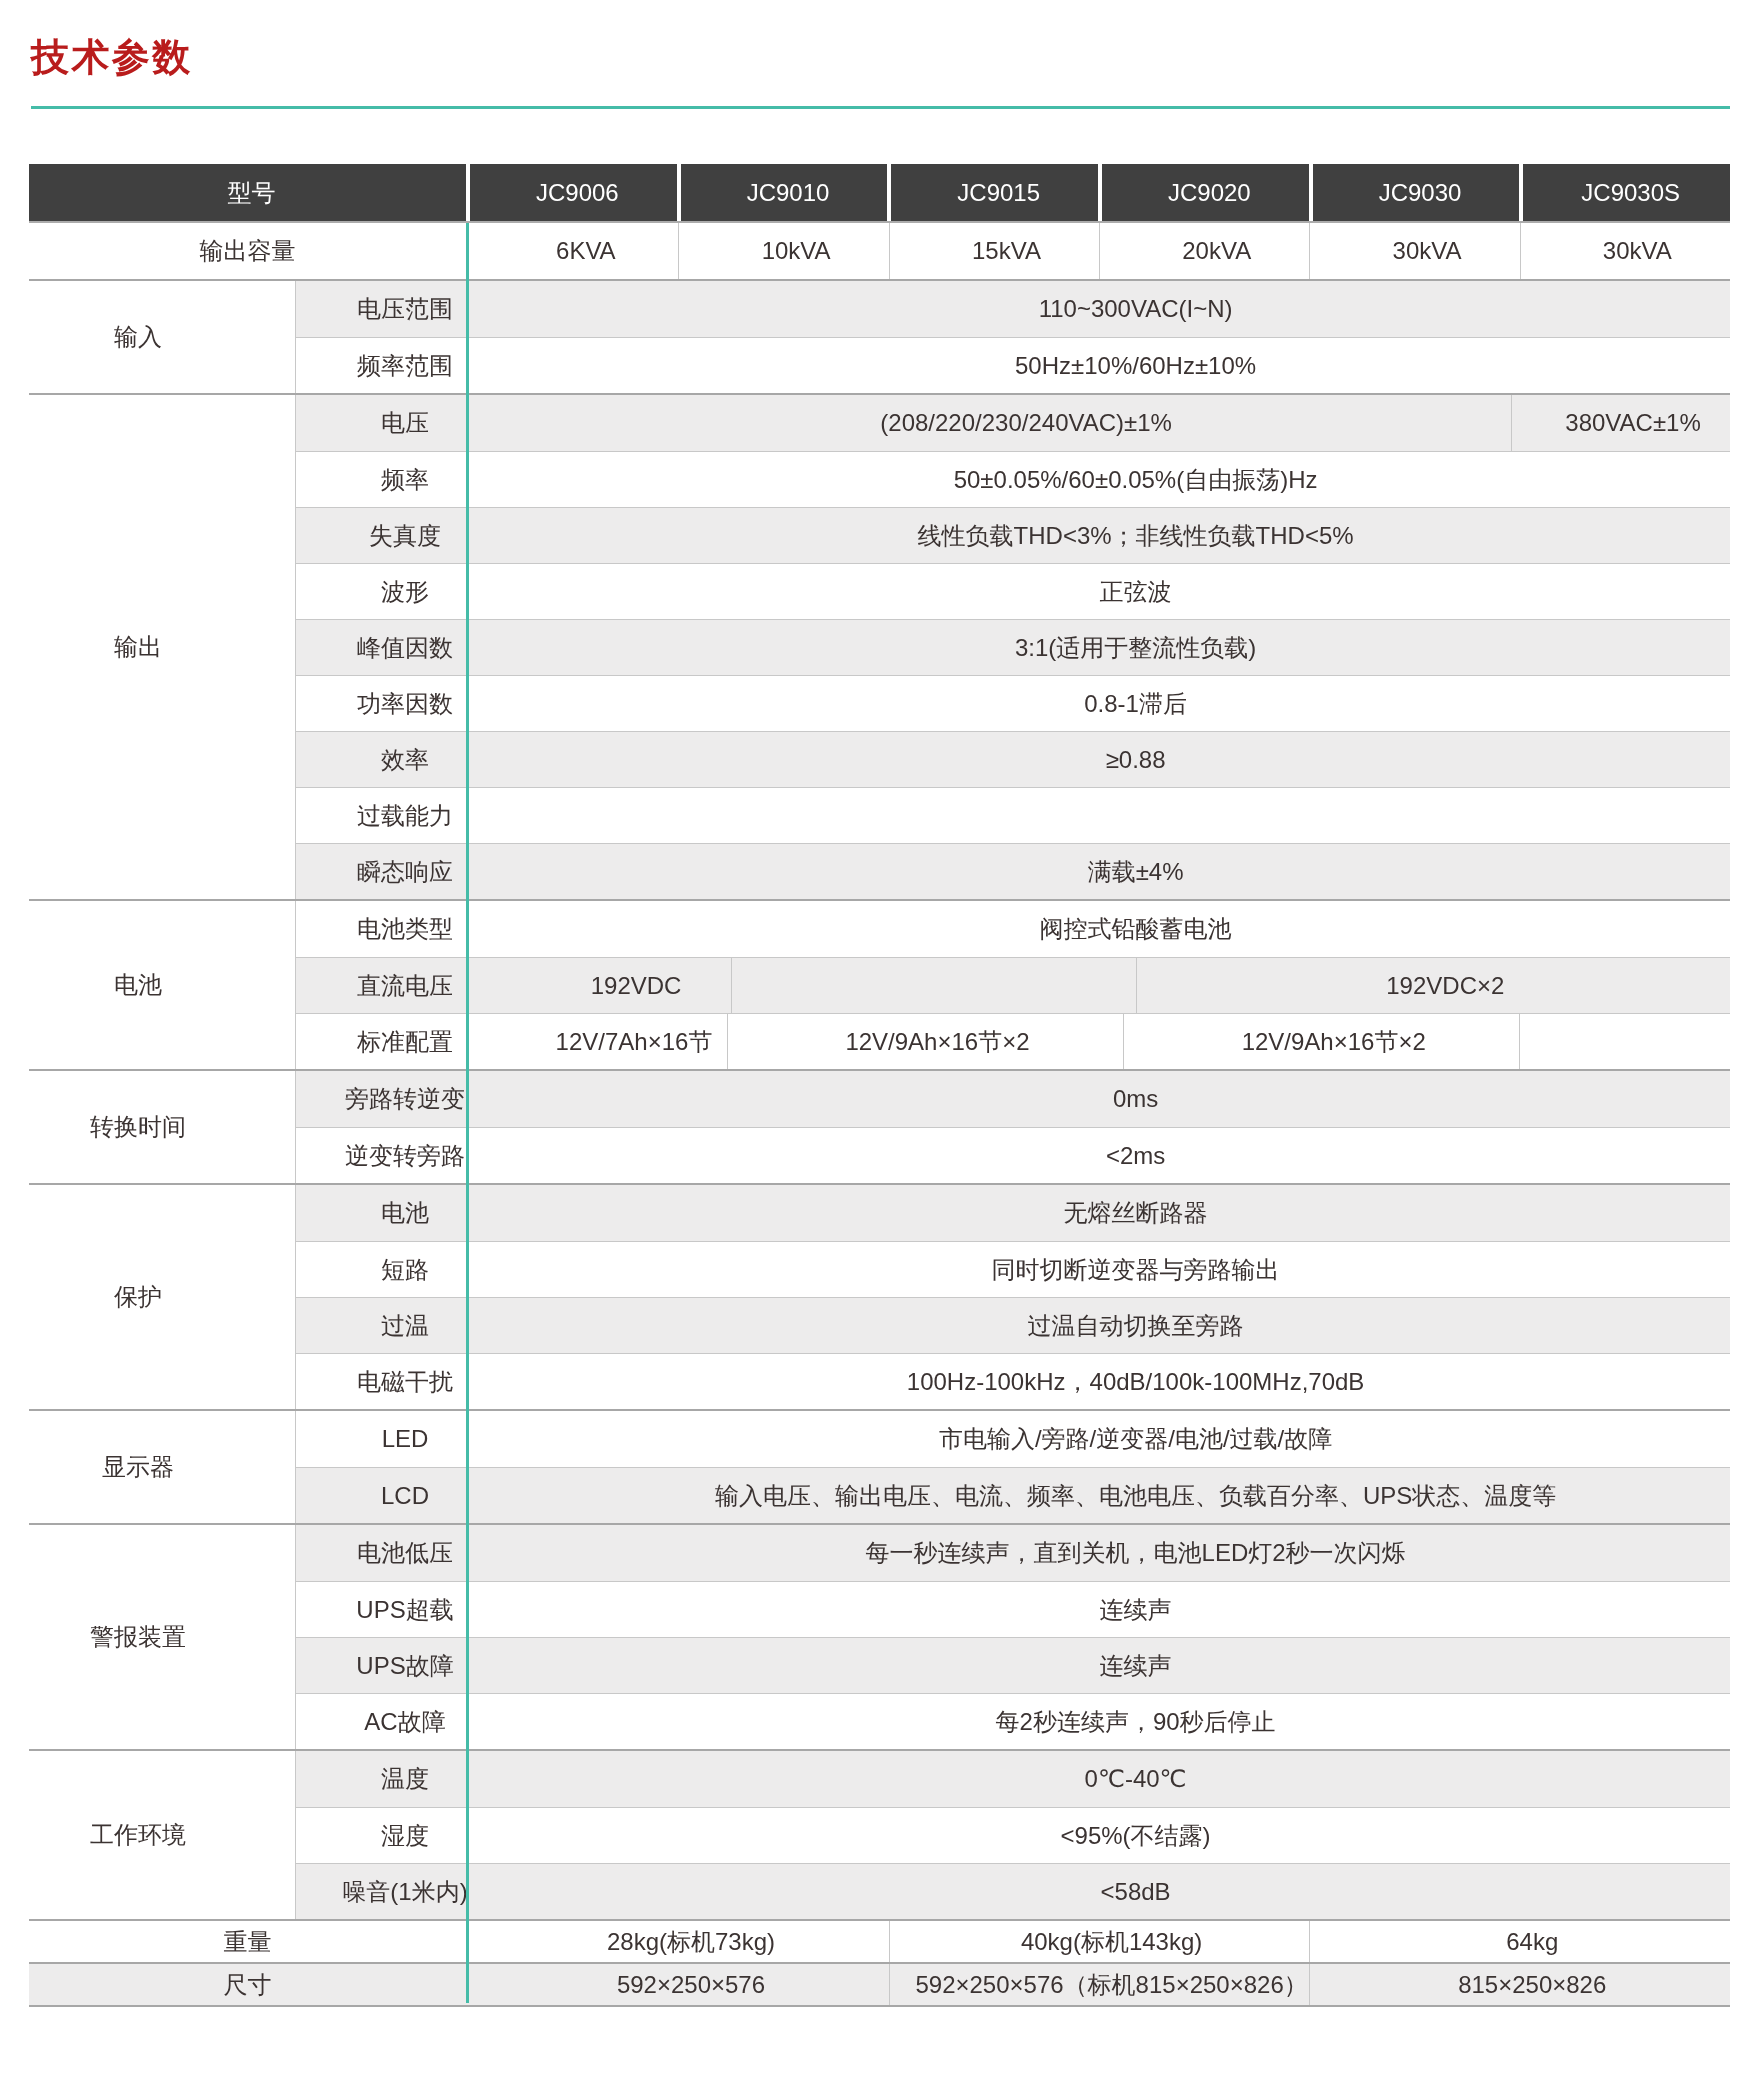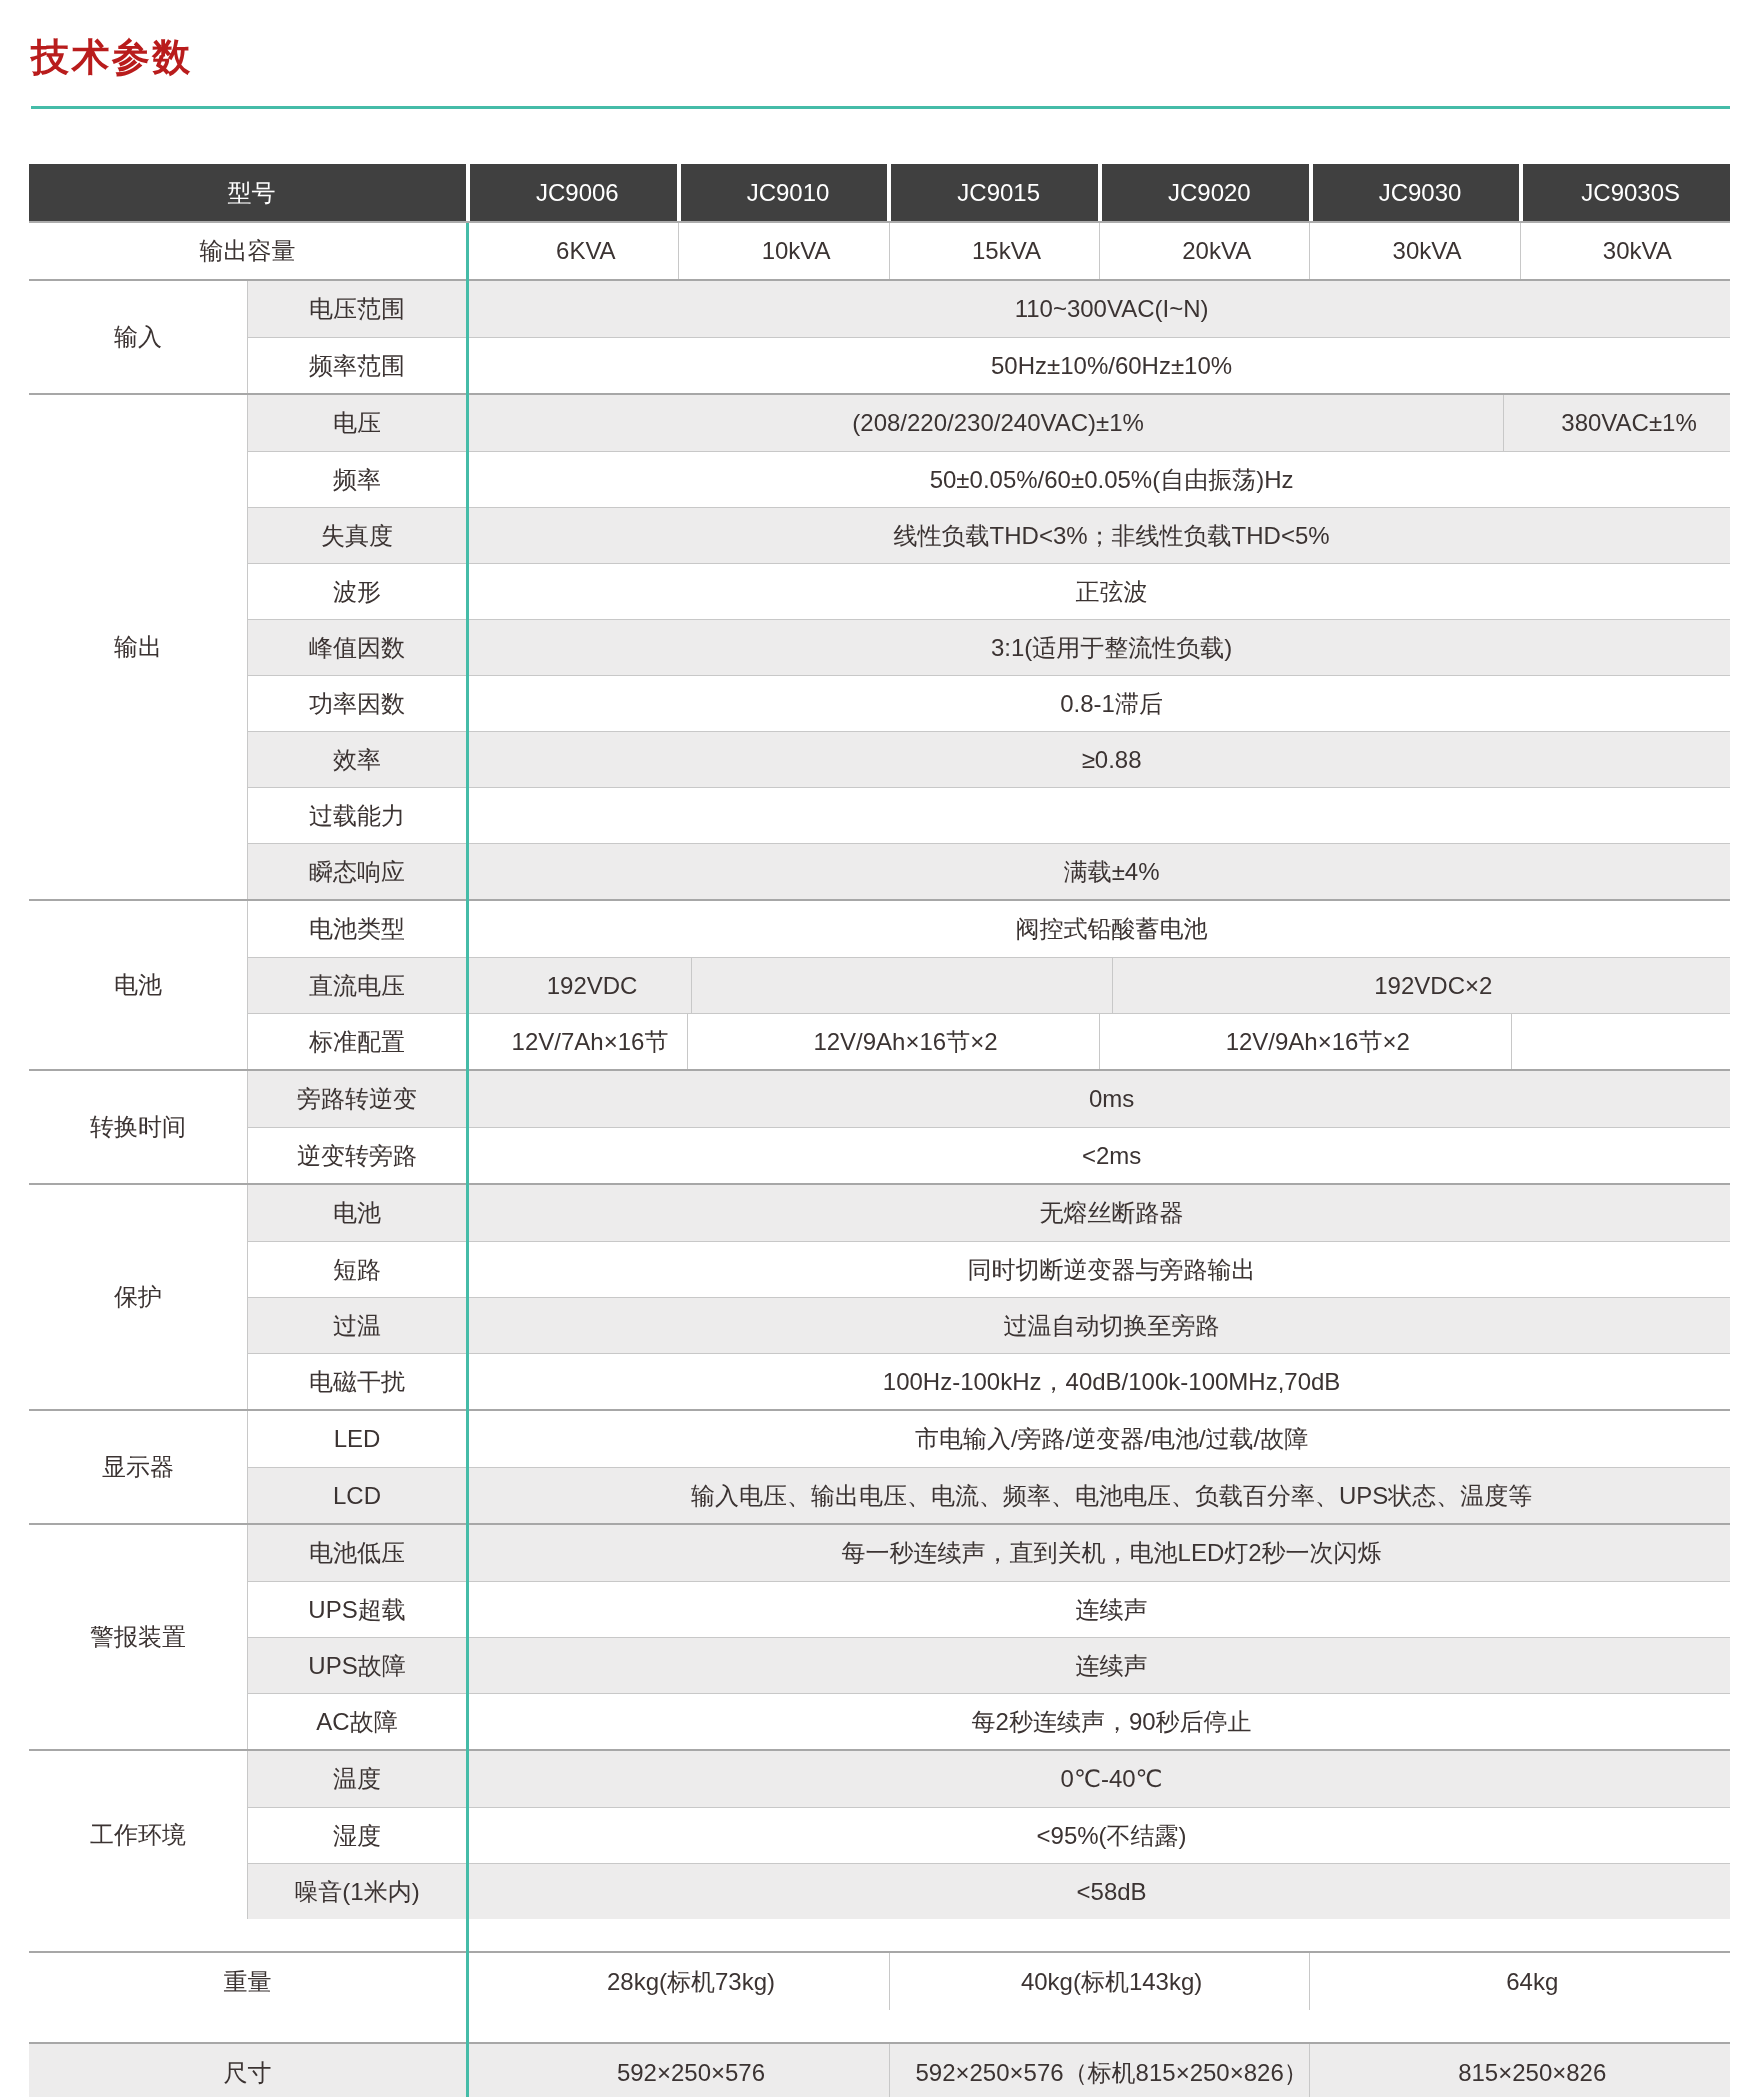--- a/index.html
+++ b/index.html
@@ -37,38 +37,38 @@
   .header-row { display: flex; height: 59px; border-bottom: 2.4px solid #acacac; }
   .hlabel, .hcell {
     display: flex; align-items: center; justify-content: center;
     background: #404040; color: #ffffff; padding-left: 8px;
   }
   .hlabel { width: 437px; }
   .hcell { flex: 1; border-left: 4px solid #ffffff; }
 
   
   .mrow { display: flex; height: 56px; }
-  .mrow.sep { height: 59px; border-top: 2.4px solid #a7a7a7; margin-top: 32px; }
+  .mrow.sep { height: 43px; border-top: 2.4px solid #a7a7a7; }
   .mlabel { width: 437px; display: flex; align-items: center; justify-content: center; }
   .cells { flex: 1; display: flex; margin-left: 3.2px; }
   .cell {
     display: flex; align-items: center; justify-content: center;
     text-align: center; overflow: hidden; padding-left: 24px;
   }
   .cell + .cell { border-left: 1.6px solid #c8c8c8; }
   .cell.nosep { border-left: none; }
   .sp1 { flex: 1; } .sp2 { flex: 2; } .sp3 { flex: 3; } .sp5 { flex: 5; } .sp6 { flex: 6; }
 
   
   .group { display: flex; border-top: 2.4px solid #a7a7a7; }
   .group-label {
     width: 218px; display: flex; align-items: center; justify-content: center;
     background: #ffffff;
   }
-  .group-rows { flex: 1; border-left: 1.6px solid #c8c8c8; display: flex; flex-direction: column; }
+  .group-rows { flex: 1; border-left: 1.6px solid #c8c8c8; display: flex; flex-direction: column; margin-left: 48px; }
   .sub-row { display: flex; height: 56px; }
   .sub-row + .sub-row { border-top: 1.6px solid #c8c8c8; }
   .sub-label { width: 218px; display: flex; align-items: center; justify-content: center; }
 
   .gray { background: #edecec; }
   .white { background: #ffffff; }
 </style>
 </head>
 <body>
 

